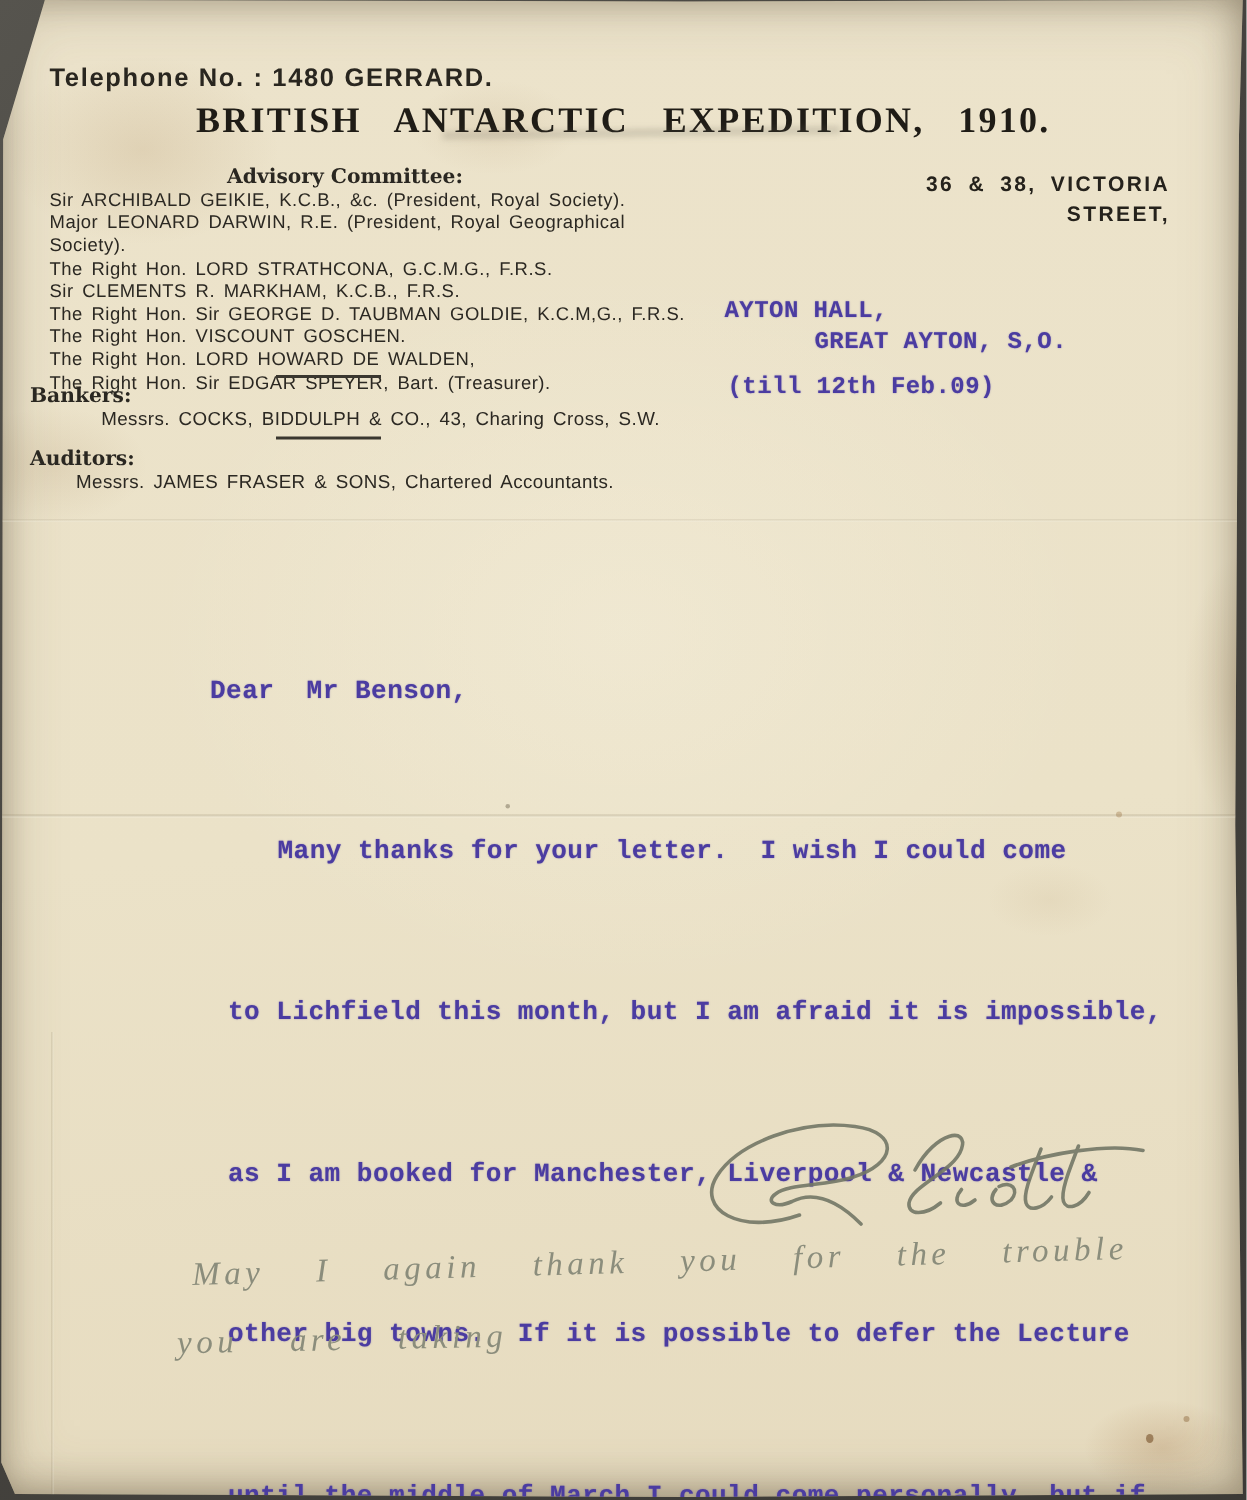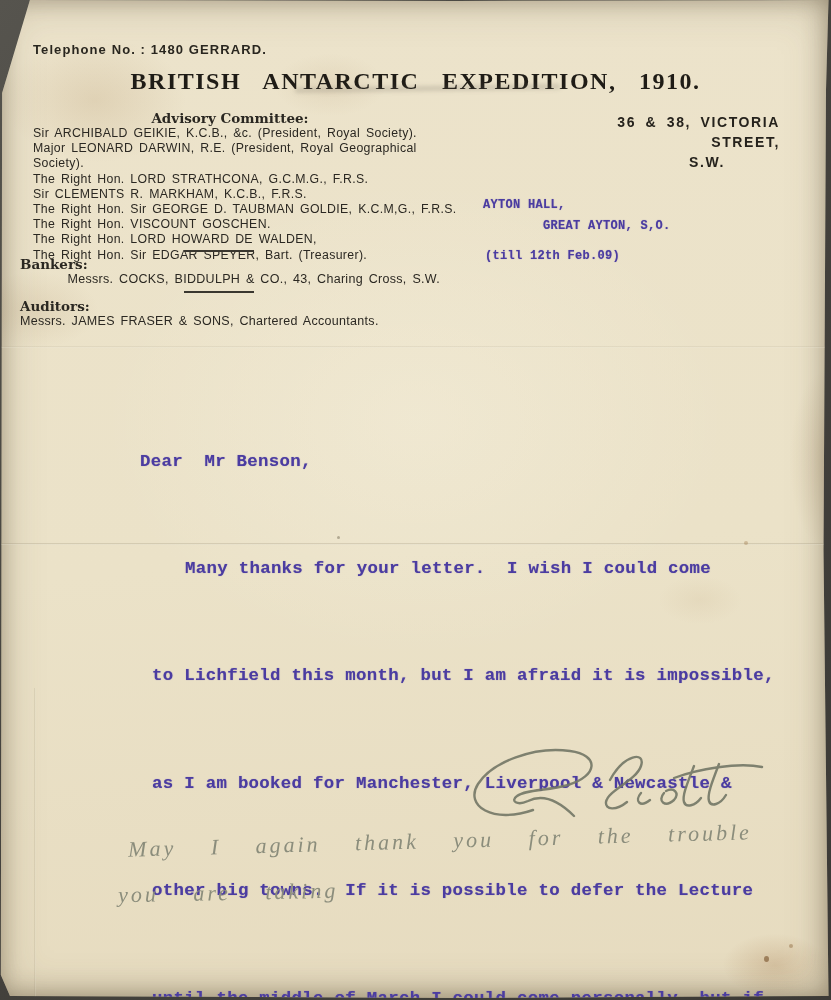--- a/index.html
+++ b/index.html
@@ -18,42 +18,42 @@
       radial-gradient(ellipse 90px 55px at 35px 310px, rgba(150,115,70,.13), transparent 70%),
       radial-gradient(ellipse 55px 130px at 828px 460px, rgba(140,110,70,.18), transparent 70%),
       radial-gradient(ellipse 75px 45px at 775px 965px, rgba(150,100,50,.22), transparent 70%),
       radial-gradient(ellipse 60px 35px at 700px 600px, rgba(160,125,75,.08), transparent 70%),
       radial-gradient(ellipse 420px 320px at 50% 42%, rgba(255,252,240,.22), transparent 75%),
       linear-gradient(176deg,#ece3cb 0%,#ebe2c8 55%,#e6dbbf 100%);
     box-shadow:inset 0 0 45px rgba(95,80,55,.28), inset -7px -9px 22px rgba(80,65,45,.30), inset 5px 4px 18px rgba(90,75,55,.18);
   }
   .abs{position:absolute;}
   
-  .telephone{left:33px;top:42px;font-size:13px;font-weight:bold;letter-spacing:1.1px;color:#29261f;}
+  .telephone{left:33px;top:42px;font-size:17px;font-weight:bold;letter-spacing:1.1px;color:#29261f;}
   .title{left:0;top:68px;width:831px;text-align:center;
     font-family:"Liberation Serif",serif;font-weight:bold;font-size:24px;
     letter-spacing:1.5px;word-spacing:15px;color:#1f1c16;}
   .gothic{font-family:"DejaVu Serif",serif;font-weight:bold;font-size:13.5px;color:#2a2721;}
   .adv-head{left:20px;top:110px;width:420px;text-align:center;}
   .committee{left:33px;top:126px;width:430px;font-size:12.3px;line-height:15.2px;
     letter-spacing:.35px;word-spacing:2px;color:#2b2822;}
   .street{left:545px;top:112px;width:235px;text-align:right;font-size:14px;font-weight:bold;
     letter-spacing:1.6px;word-spacing:4px;color:#25221c;line-height:20px;}
   .street .sw{padding-right:55px;}
   .rule{height:2px;background:#3a372f;width:70px;left:184px;}
   .rule1{top:250px;} .rule2{top:291px;}
   .bankers-head{left:20px;top:256px;width:420px;text-align:left;}
   .bankers-line{left:20px;top:272px;width:420px;text-align:right;font-size:12.5px;letter-spacing:.3px;word-spacing:2px;color:#2b2822;}
   .auditors-head{left:20px;top:298px;width:420px;text-align:left;}
-  .auditors-line{left:20px;top:314px;width:420px;text-align:left;font-size:12.5px;letter-spacing:.3px;word-spacing:2px;color:#2b2822;}
+  .auditors-line{left:20px;top:314px;width:420px;text-align:center;font-size:12.5px;letter-spacing:.3px;word-spacing:2px;color:#2b2822;}
   
   .typed{font-family:"Liberation Mono","DejaVu Sans Mono",monospace;font-weight:bold;
     color:#4b3ca1;white-space:pre;letter-spacing:.3px;
     text-shadow:0 0 1px rgba(75,60,161,.55);}
-  .loc{font-size:12px;}
+  .loc{font-size:16px;}
   .loc1{left:483px;top:198px;}
   .loc2{left:543px;top:219px;}
   .loc3{left:485px;top:249px;}
   .body-block{left:152px;top:372px;font-size:17.4px;line-height:35.8px;}
   .body-block div{white-space:pre;}
   .salutation{margin-left:-12px;}
   .indent1{margin-left:33px;}
   
   .signature-svg{left:438px;top:738px;}
   .pencil{font-family:"Liberation Serif",serif;font-style:italic;color:#8b8d7c;
@@ -88,21 +88,20 @@
     <div>Sir CLEMENTS R. MARKHAM, K.C.B., F.R.S.</div>
     <div>The Right Hon. Sir GEORGE D. TAUBMAN GOLDIE, K.C.M,G., F.R.S.</div>
     <div>The Right Hon. VISCOUNT GOSCHEN.</div>
     <div>The Right Hon. LORD HOWARD DE WALDEN,</div>
     <div>The Right Hon. Sir EDGAR SPEYER, Bart. (Treasurer).</div>
   </div>
   <div class="abs gothic adv-head">Advisory Committee:</div>
 
   <div class="abs street">
     <div>36 &amp; 38, VICTORIA STREET,</div>
-    <div class="sw">S.W.</div>
   </div>
 
   <div class="abs rule rule1"></div>
   <div class="abs gothic bankers-head">Bankers:</div>
   <div class="abs bankers-line">Messrs. COCKS, BIDDULPH &amp; CO., 43, Charing Cross, S.W.</div>
   <div class="abs rule rule2"></div>
   <div class="abs gothic auditors-head">Auditors:</div>
   <div class="abs auditors-line">Messrs. JAMES FRASER &amp; SONS, Chartered Accountants.</div>
 
   <div class="abs typed loc loc1">AYTON HALL,</div>

